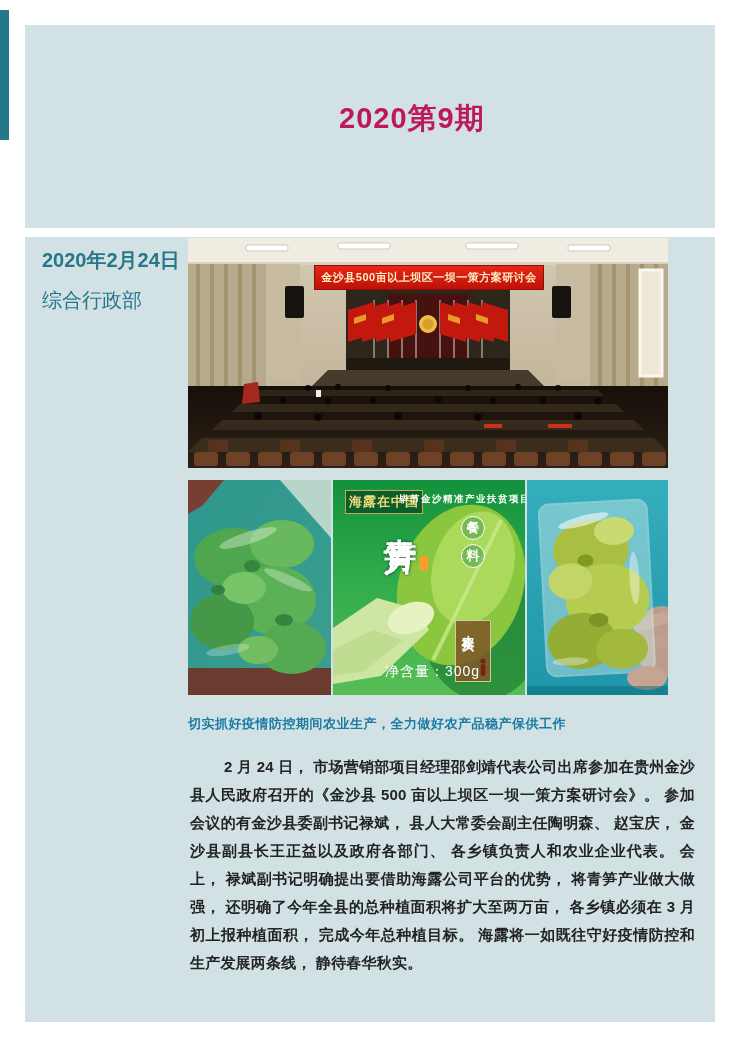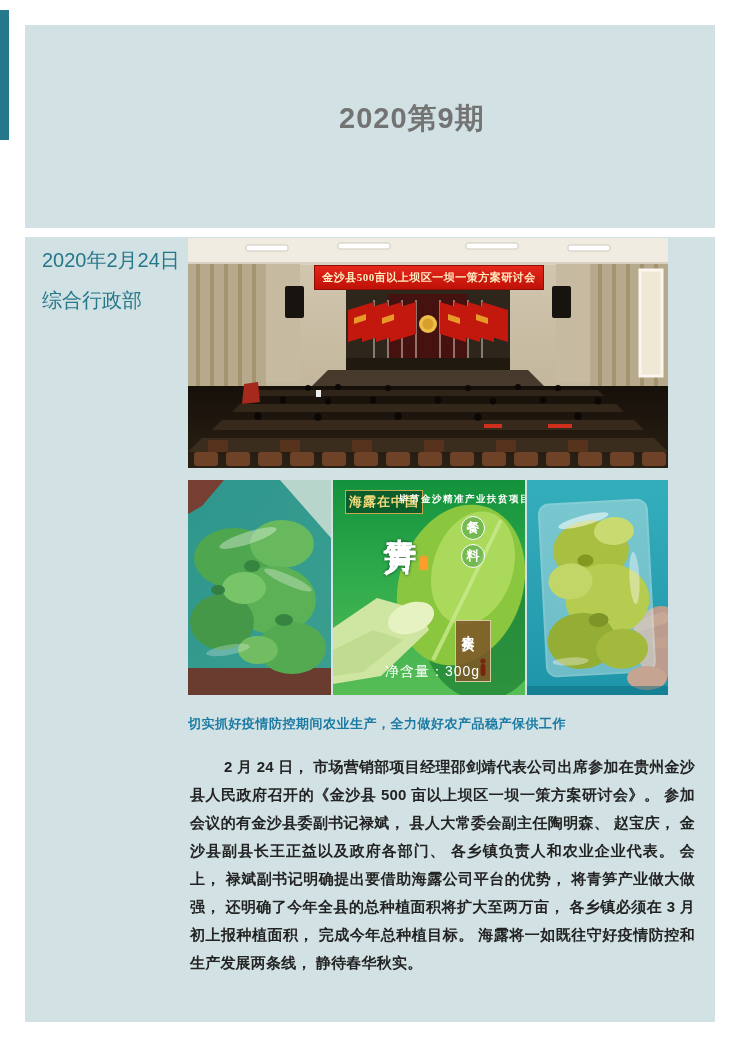--- a/index.html
+++ b/index.html
@@ -11,39 +11,38 @@
   .panel{position:absolute;background:#d2e2e4;}
   .top-panel{left:25px;top:25px;width:690px;height:203px;}
   .main-panel{left:25px;top:237px;width:690px;height:785px;}
 
   .masthead-title{
     position:absolute;left:33px;top:20px;font-size:66px;font-weight:bold;
     color:#3d3d3d;letter-spacing:2px;line-height:1;white-space:nowrap;
   }
   .masthead-issue{
     position:absolute;left:314px;top:74px;font-size:29px;font-weight:bold;
-    color:#737373;letter-spacing:1px;white-space:nowrap;
-  }
-
-  .meta-date{position:absolute;left:17px;top:10px;font-size:20px;font-weight:normal;color:#25778a;white-space:nowrap;text-align:center;}
+    color:#be185d;letter-spacing:1px;white-space:nowrap;
+  }
+
+  .meta-date{position:absolute;left:17px;top:10px;font-size:20px;font-weight:bold;color:#25778a;white-space:nowrap;text-align:center;}
   .meta-dept{position:absolute;left:17px;top:50px;font-size:20px;font-weight:normal;color:#25778a;white-space:nowrap;}
 
   .photo{position:absolute;overflow:hidden;}
   .photo-meeting{left:163px;top:1px;width:480px;height:230px;background:#b9ac91;}
   .photo-left{left:163px;top:243px;width:143px;height:215px;}
   .photo-mid{left:308px;top:243px;width:192px;height:215px;background:linear-gradient(180deg,#13913c 0%,#2fab4c 45%,#57bd55 100%);}
   .photo-right{left:502px;top:243px;width:141px;height:215px;}
 
   .meeting-banner{
     position:absolute;left:126px;top:27px;width:230px;height:25px;
     background:linear-gradient(#e5271a,#bf1108);border:1px solid #8e0e06;
     color:#ffedc2;font-size:11px;font-weight:bold;letter-spacing:0.5px;
     display:flex;align-items:center;justify-content:center;white-space:nowrap;
     box-sizing:border-box;
-    font-family:Liberation Serif, serif;
   }
 
   
   .pkg-brandbox{
     position:absolute;left:12px;top:10px;padding:2px 3px;background:#0a5e2b;
     border:1px solid #caa94e;color:#f3d97a;font-size:13px;font-weight:bold;
     letter-spacing:1px;white-space:nowrap;
   }
   .pkg-project{position:absolute;left:66px;top:13px;color:#ffffff;font-size:9.5px;font-weight:bold;letter-spacing:1.5px;white-space:nowrap;}
   .pkg-name{

